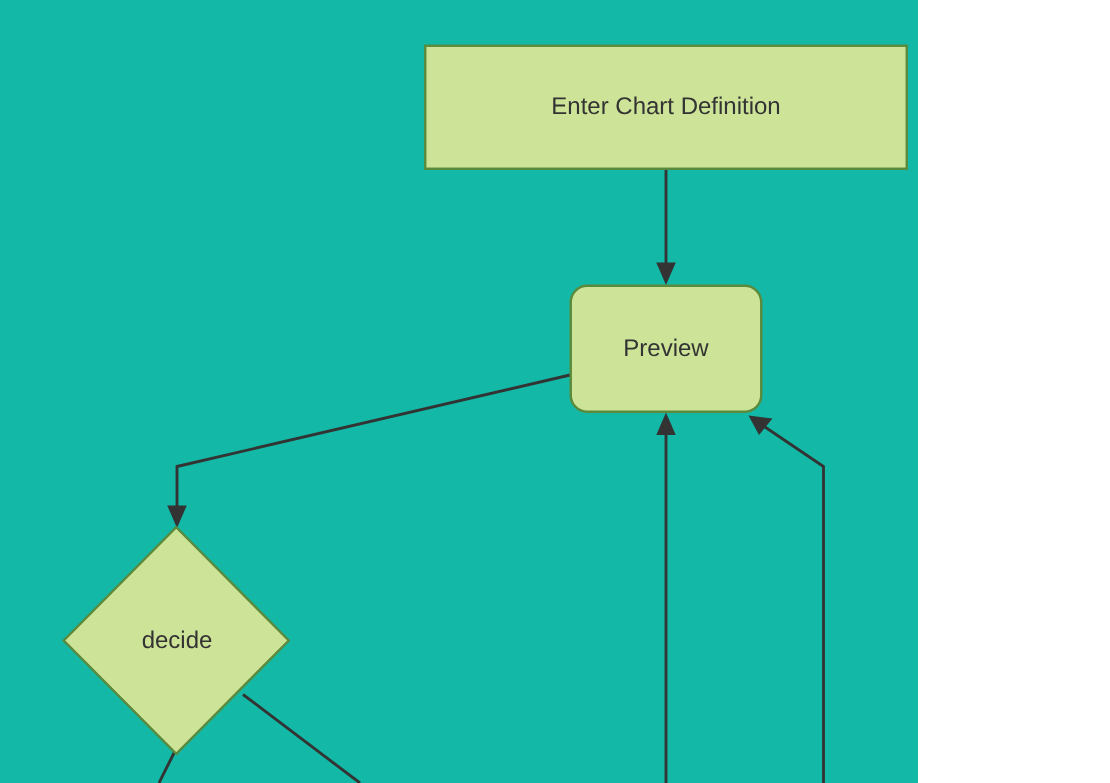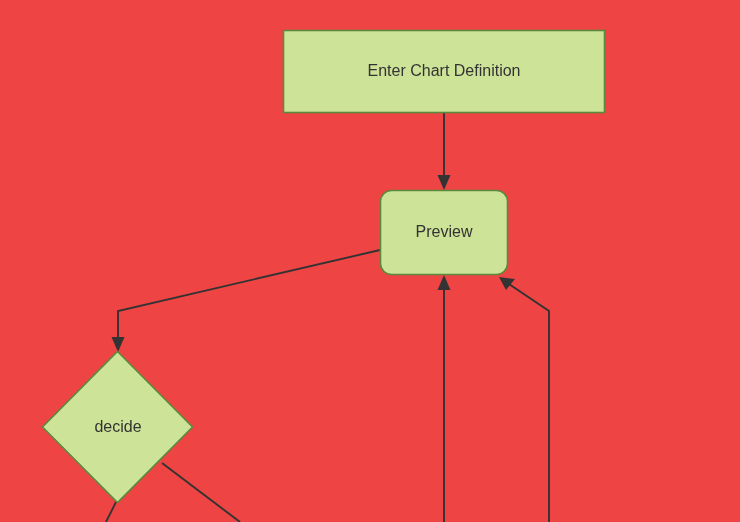--- a/index.html
+++ b/index.html
@@ -8,23 +8,23 @@
     background: #ffffff;
   }
   body {
     width: 740px;
     height: 522px;
     overflow: hidden;
     font-family: "Liberation Sans", sans-serif;
   }
   #diagram-root {
     position: relative;
-    width: 740px;
+    width: 612px;
     height: 522px;
-    background: #ef4444;
+    background: #14b8a6;
   }
   svg.flow-canvas {
     position: absolute;
     top: 0;
     left: 0;
     width: 740px;
     height: 522px;
     display: block;
   }
   .node-shape {

